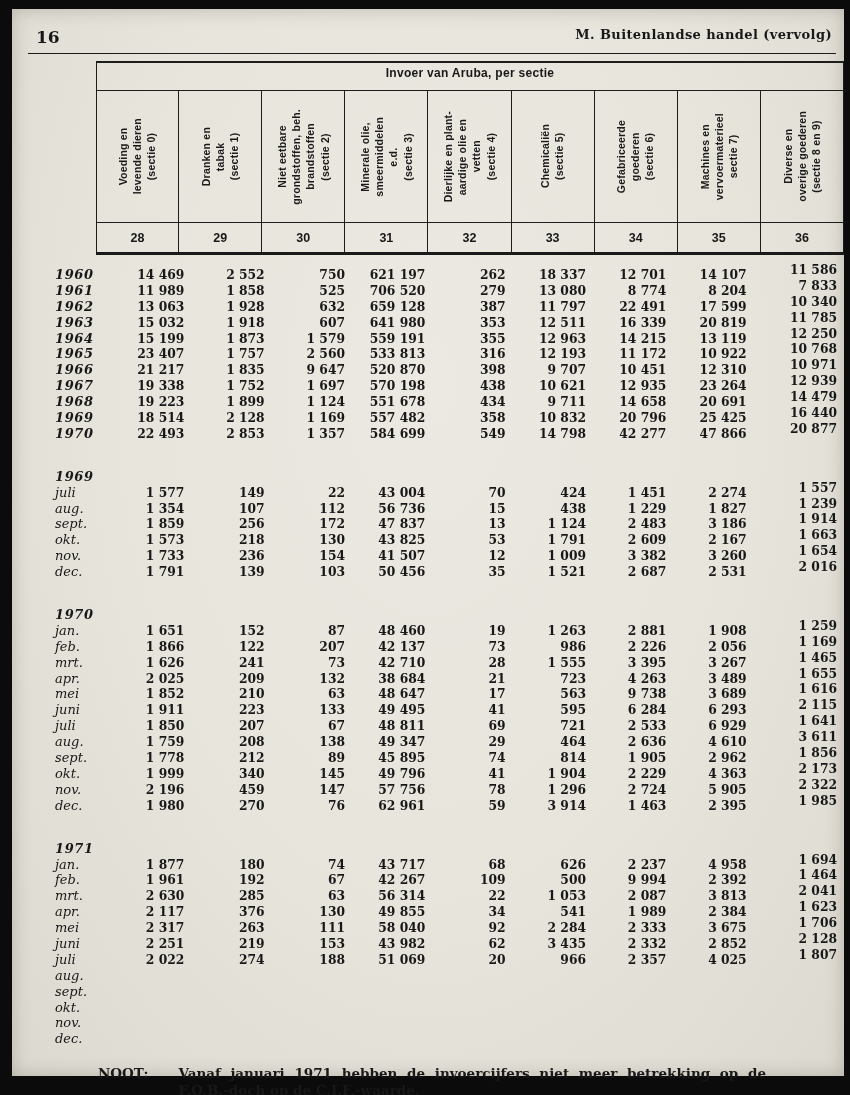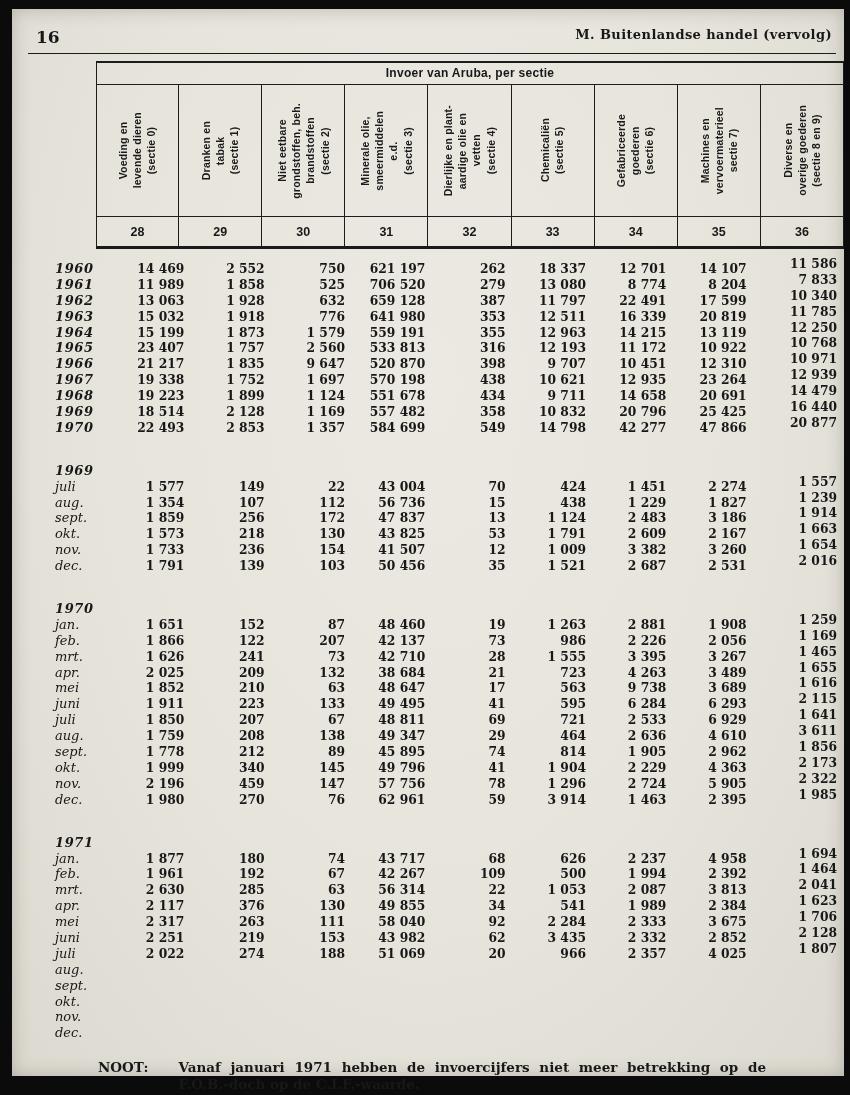--- a/index.html
+++ b/index.html
@@ -37,21 +37,21 @@
   .title-cell {
     grid-column: 2 / -1;
     border: 1px solid #1d1d1d;
     border-top-width: 2px;
     text-align: center;
     font-family: "Liberation Sans", sans-serif;
     font-size: 12px;
     font-weight: bold;
     letter-spacing: 0.3px;
     padding: 3px 0 3px 0;
-    height: 24px;
+    height: 30px;
   }
 
   .vh-cell {
     height: 131px;
     border-right: 1px solid #1d1d1d;
     display: flex;
     align-items: center;
     justify-content: center;
     overflow: hidden;
   }
@@ -233,21 +233,21 @@
           <div class="cell">387</div>
           <div class="cell">11 797</div>
           <div class="cell">22 491</div>
           <div class="cell">17 599</div>
           <div class="cell last">10 340</div>
         </div>
         <div class="grid-row data-row">
           <div class="rlabel year">1963</div>
           <div class="cell">15 032</div>
           <div class="cell">1 918</div>
-          <div class="cell">776</div>
+          <div class="cell">607</div>
           <div class="cell">641 980</div>
           <div class="cell">353</div>
           <div class="cell">12 511</div>
           <div class="cell">16 339</div>
           <div class="cell">20 819</div>
           <div class="cell last">11 785</div>
         </div>
         <div class="grid-row data-row">
           <div class="rlabel year">1964</div>
           <div class="cell">15 199</div>
@@ -570,21 +570,21 @@
           <div class="cell last">1 694</div>
         </div>
         <div class="grid-row data-row">
           <div class="rlabel month">feb.</div>
           <div class="cell">1 961</div>
           <div class="cell">192</div>
           <div class="cell">67</div>
           <div class="cell">42 267</div>
           <div class="cell">109</div>
           <div class="cell">500</div>
-          <div class="cell">1 994</div>
+          <div class="cell">9 994</div>
           <div class="cell">2 392</div>
           <div class="cell last">1 464</div>
         </div>
         <div class="grid-row data-row">
           <div class="rlabel month">mrt.</div>
           <div class="cell">2 630</div>
           <div class="cell">285</div>
           <div class="cell">63</div>
           <div class="cell">56 314</div>
           <div class="cell">22</div>

